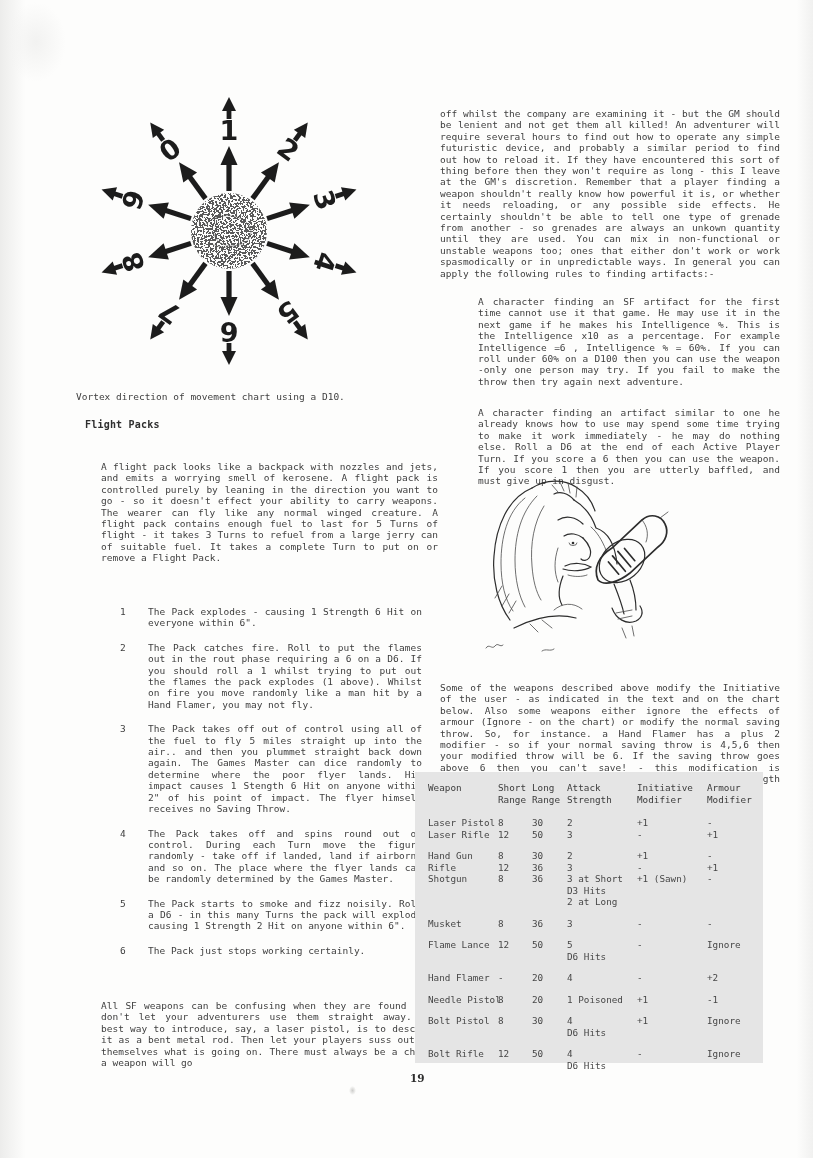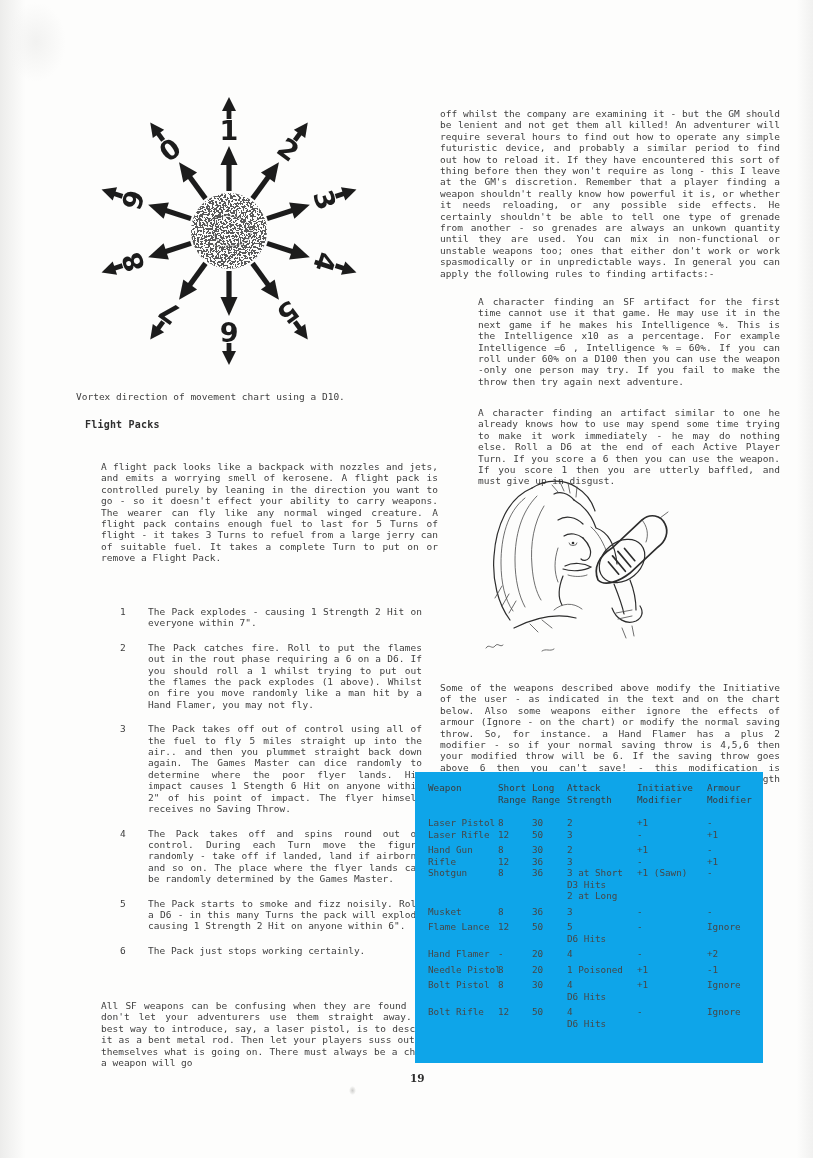--- a/index.html
+++ b/index.html
@@ -15,25 +15,25 @@
         background:radial-gradient(closest-side,#b9b9b6,rgba(255,255,255,0));opacity:.7;}
   .p{position:absolute;margin:16px;font-size:9.5px;line-height:11.4px;text-align:justify;}
   .caption{position:absolute;font-size:9.5px;}
   .heading{position:absolute;font-size:10px;font-weight:bold;color:#2f2f2f;letter-spacing:.2px;}
   .list{position:absolute;left:85px;top:606px;width:337px;font-size:9.5px;line-height:11.4px;}
   .li{display:grid;grid-template-columns:63px 1fr;margin-bottom:13px;}
   .li .num{padding-left:35px;}
   .li .txt{text-align:justify;}
   .b{font-weight:bold;color:#2e2e2e;}
   .table-panel{position:absolute;left:415px;top:772px;width:348px;height:291px;
-        background:#0ea5e9;box-sizing:border-box;padding:10px 0 0 13px;
+        background:#e5e5e5;box-sizing:border-box;padding:10px 0 0 13px;
         font-size:9.3px;line-height:11.5px;color:#474747;}
   .thead,.trow{display:grid;grid-template-columns:70px 34px 35px 70px 70px 1fr;}
   .thead{margin-bottom:12px;color:#3c3c3c;}
-  .trow.gap{margin-top:4px;}
+  .trow.gap{margin-top:10px;}
   .tcell{white-space:nowrap;}
   .tcell.wrap{white-space:normal;}
   .pagenum{position:absolute;left:410px;top:1072px;font-size:10.5px;font-weight:bold;
         font-family:"DejaVu Serif",serif;color:#2d2d2d;}
   svg .sk{fill:none;stroke:#2d2d2d;stroke-width:1.2;stroke-linecap:round;}
   svg .sk.thin{stroke-width:.8;stroke:#4a4a4a;}
   svg .sk.thick{stroke-width:1.7;}
 </style>
 </head>
 <body>
@@ -137,21 +137,21 @@
   <div class="caption" style="left:76px;top:391px;">Vortex direction of movement chart using a D10.</div>
 
   <div class="heading" style="left:85px;top:419px;text-align:center;">Flight Packs</div>
 
   <p class="p" style="left:85px;top:445px;width:337px;">A flight pack looks like a backpack with nozzles and jets, and emits a worrying smell of kerosene. A flight pack is controlled purely by leaning in the direction you want to go - so it doesn't effect your ability to carry weapons. The wearer can fly like any normal winged creature. A flight pack contains enough fuel to last for 5 Turns of flight - it takes 3 Turns to refuel from a large jerry can of suitable fuel. It takes a complete Turn to put on or remove a Flight Pack.</p>
 
 
   <div class="list" id="mishap-list">
       <div class="li">
         <span class="num">1</span>
-        <span class="txt">The Pack explodes - causing 1 Strength 2 Hit on everyone within 7".</span>
+        <span class="txt">The Pack explodes - causing 1 Strength 6 Hit on everyone within 6".</span>
       </div>
       <div class="li">
         <span class="num">2</span>
         <span class="txt">The Pack catches fire. Roll to put the flames out in the rout phase requiring a 6 on a D6. If you should roll a 1 whilst trying to put out the flames the pack explodes (1 above). Whilst on fire you move randomly like a man hit by a Hand Flamer, you may not fly.</span>
       </div>
       <div class="li">
         <span class="num">3</span>
         <span class="txt">The Pack takes off out of control using all of the fuel to fly 5 miles straight up into the air.. and then you plummet straight back down again. The Games Master can dice randomly to determine where the poor flyer lands. His impact causes 1 Stength 6 Hit on anyone within 2" of his point of impact. The flyer himself receives no Saving Throw.</span>
       </div>
       <div class="li">

